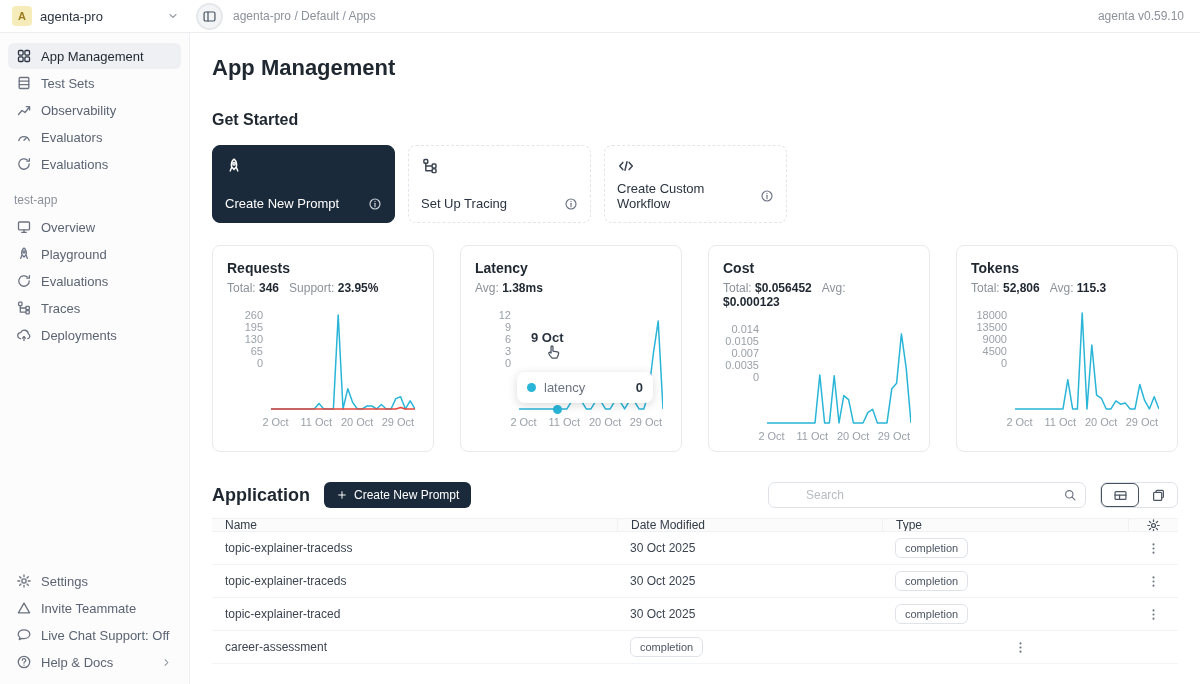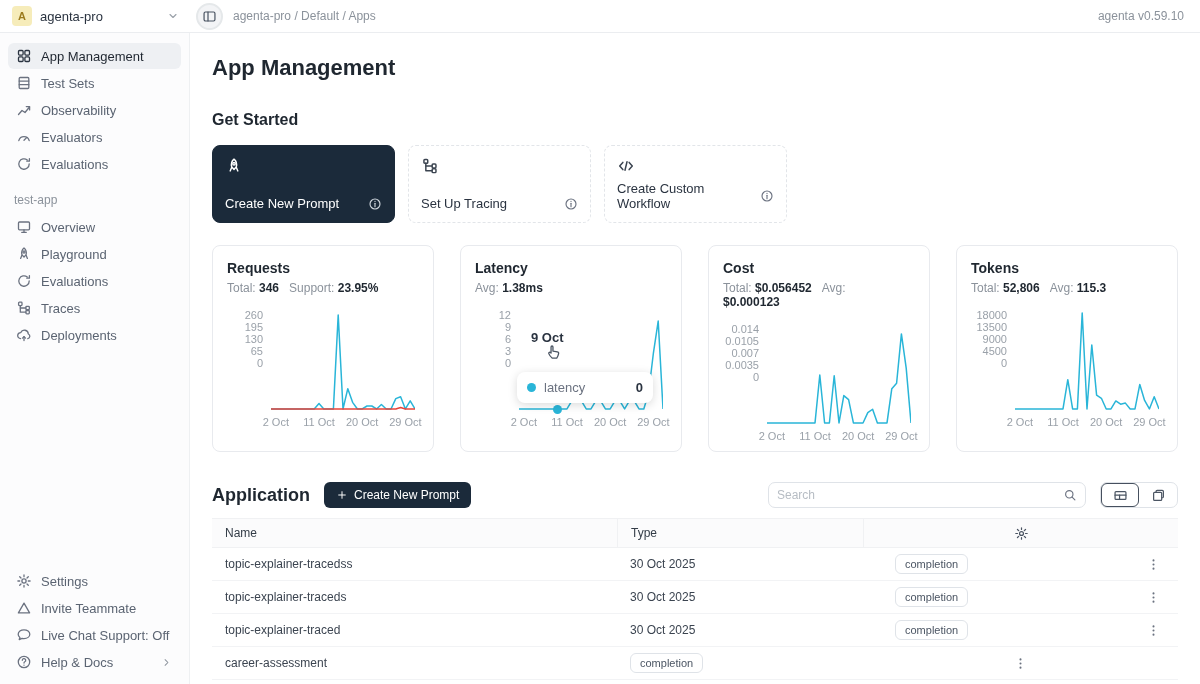--- a/index.html
+++ b/index.html
@@ -56,21 +56,21 @@
   .stat-card { flex:1; height:207px; border:1px solid #e8eaee; border-radius:8px; background:#fff;
     padding:14px 14px 8px; position:relative; }
   .stat-title { font-size:14px; font-weight:600; color:#1f2730; }
   .stat-metrics { font-size:12px; color:#8b929b; margin-top:5px; }
   .stat-metrics b { color:#1f2730; font-weight:600; margin-right:10px; }
   .chart { position:relative; height:122px; margin-top:14px; }
   .yaxis { position:absolute; left:0; top:0; bottom:20px; width:36px; display:flex; flex-direction:column;
     justify-content:flex-start; align-items:flex-end; font-size:11px; color:#9aa1a9; }
   .plot { position:absolute; left:44px; right:4px; top:0; bottom:20px; }
   .plot svg { width:100%; height:100%; display:block; }
-  .xaxis { position:absolute; left:44px; right:4px; bottom:0; height:15px; font-size:11px; color:#9aa1a9; }
+  .xaxis { position:absolute; left:44px; right:12px; bottom:0; height:15px; font-size:11px; color:#9aa1a9; }
   .xaxis span { position:absolute; transform:translateX(-50%); white-space:nowrap; }
   .marker-dot { position:absolute; width:9px; height:9px; border-radius:50%; }
   .tt-date { position:absolute; left:70px; top:84px; font-size:13px; font-weight:600; color:#2a3340; }
   .hand { position:absolute; left:84px; top:96px; width:19px; height:19px; }
   .tt-card { position:absolute; left:56px; top:126px; width:136px; background:#fff; border-radius:8px;
     box-shadow:0 2px 10px rgba(0,0,0,.15); padding:8px 10px; display:flex; align-items:center; gap:8px;
     font-size:13px; z-index:3; }
   .tt-dot { width:9px; height:9px; border-radius:50%; }
   .tt-label { color:#6b7280; flex:1; }
   .tt-value { color:#2a3340; font-weight:600; }
@@ -78,30 +78,30 @@
   .app-header { display:flex; align-items:center; gap:14px; height:30px; margin-bottom:8px; }
   .app-h { font-size:18px; font-weight:600; color:#1f2730; }
   .dark-btn { background:#1b2a3a; color:#fff; border:none; border-radius:6px; height:26px; padding:0 12px;
     font-size:12px; display:flex; align-items:center; gap:6px; cursor:pointer;
     font-family:"Liberation Sans", sans-serif; }
   .dark-btn .icon { width:12px; height:12px; color:#fff; }
   .ah-spacer { flex:1; }
   .search-box { width:318px; height:26px; border:1px solid #dfe3e8; border-radius:7px; display:flex;
     align-items:center; padding:0 8px; background:#fff; }
   .search-box input { border:none; outline:none; flex:1; font-size:12px; color:#2a3340;
-    font-family:"Liberation Sans", sans-serif; background:transparent; }
+    font-family:"Liberation Sans", sans-serif; background:transparent;margin-left:29px; }
   .search-box input::placeholder { color:#b7bdc4; }
   .search-box .icon { width:14px; height:14px; color:#6b7280; cursor:pointer; }
   .seg { display:flex; border:1px solid #dfe3e8; border-radius:7px; height:26px; background:#fff; }
   .seg-btn { width:38px; border:none; background:transparent; display:flex; align-items:center;
     justify-content:center; color:#4b5563; cursor:pointer; }
   .seg-btn .icon { width:15px; height:15px; }
   .seg-btn.active { outline:1.5px solid #46505e; outline-offset:-1.5px; border-radius:6px; }
 
-  .t-head { display:flex; height:30px; align-items:center; background:#fbfbfc;
+  .t-head { display:flex; height:14px; align-items:center; background:#fbfbfc;
     border-top:1px solid #f0f1f3; border-bottom:1px solid #f0f1f3;
     font-size:12px; font-weight:500; color:#333c47; }
   .th, .td { padding:0 13px; overflow:hidden; white-space:nowrap; }
   .c-name { width:405px; flex:0 0 405px; }
   .c-date { width:265px; flex:0 0 265px; }
   .c-type { width:246px; flex:0 0 246px; }
   .c-act  { flex:1; display:flex; justify-content:center; }
   .t-head .th + .th { border-left:1px solid #f0f1f3; height:100%; display:flex; align-items:center; }
   .t-head .c-act .icon { width:15px; height:15px; color:#4b5563; cursor:pointer; }
   .t-row { display:flex; height:33px; align-items:center; border-bottom:1px solid #f2f3f5;
@@ -502,20 +502,21 @@
               <path d="M5.4 4.6V3.8a1.2 1.2 0 0 1 1.2-1.2h5.4a1.2 1.2 0 0 1 1.2 1.2v5.4a1.2 1.2 0 0 1-1.2 1.2h-.6"></path>
             </svg>
           </span>
       </button>
     </div>
   </div>
 
   <div class="table">
     <div class="t-head">
       <div class="th c-name">Name</div>
+      <div class="th c-date">Date Modified</div>
       <div class="th c-type">Type</div>
       <div class="th c-act">
         <span class="icon">
             <svg viewBox="0 0 16 16" fill="none" stroke="currentColor" stroke-width="1.3" stroke-linecap="round" stroke-linejoin="round">
               <circle cx="8" cy="8" r="2.1"></circle>
               <path d="M8 1.9v1.8M8 12.3v1.8M1.9 8h1.8M12.3 8h1.8M3.7 3.7l1.3 1.3M11 11l1.3 1.3M12.3 3.7 11 5M5 11l-1.3 1.3"></path>
             </svg>
           </span>
       </div>
     </div>

